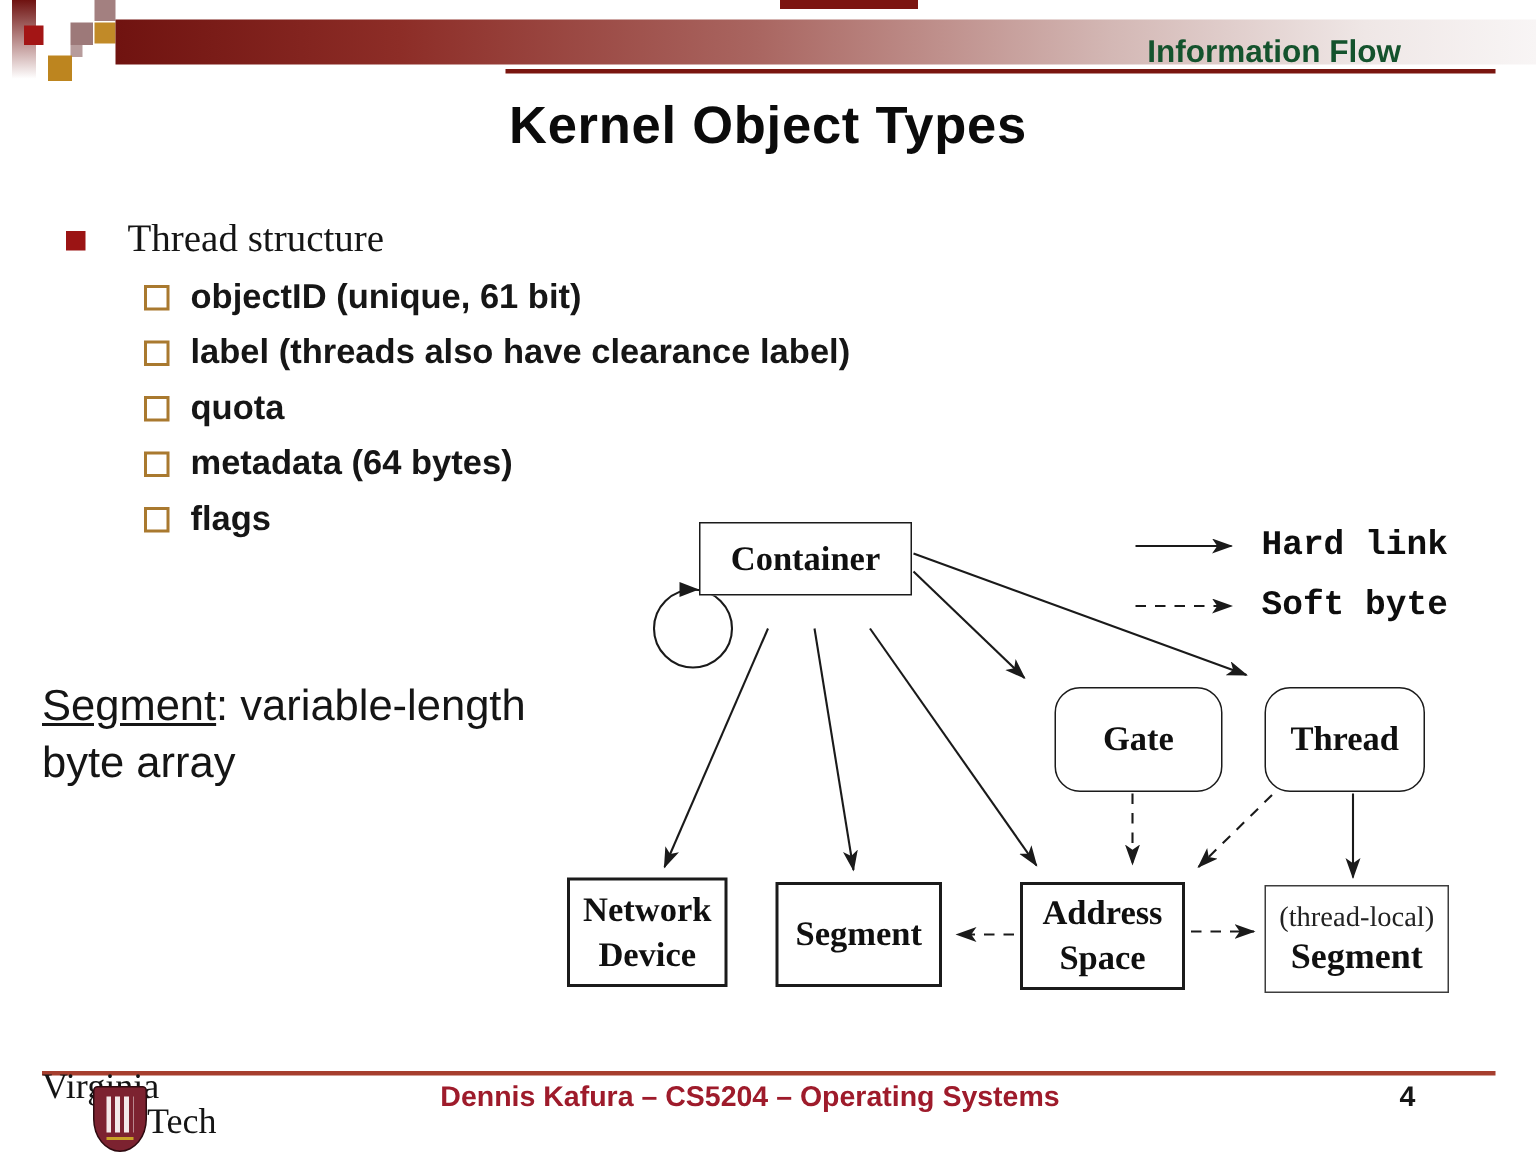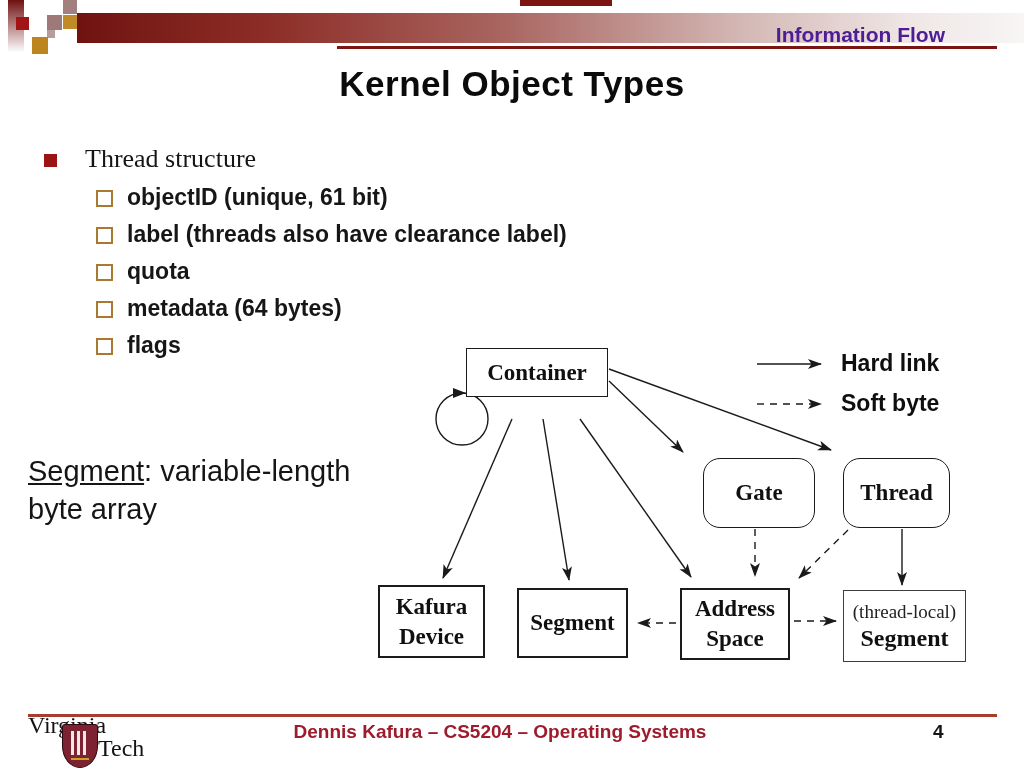--- a/index.html
+++ b/index.html
@@ -8,21 +8,21 @@
   .abs{position:absolute;}
 
   
   .deco-strip{left:8px;top:0;width:16px;height:57px;
     background:linear-gradient(#6f1210,#ffffff 92%);}
   .sq{position:absolute;}
   .banner-bar{left:77px;top:13px;width:947px;height:30px;
     background:linear-gradient(90deg,#701310 0%,#8d2d27 20%,#a96560 45%,#d3b7b4 70%,#efe7e6 88%,#f8f5f5 100%);}
   .banner-underline{left:337px;top:46px;width:660px;height:3px;background:#7a150f;}
   .top-dash{left:520px;top:0;width:92px;height:6px;background:#7c1511;}
-  .banner-label{top:23px;right:79px;font-size:21px;font-weight:700;color:#4c1d95;}
+  .banner-label{top:23px;right:90px;font-size:21px;font-weight:700;color:#14532d;}
 
   
   .slide-title{left:0;right:0;top:64px;text-align:center;
     font-size:35px;font-weight:700;letter-spacing:.5px;color:#0b0b0b;}
 
   
   .b1-square{left:44px;top:154px;width:13px;height:13px;background:#9b1414;}
   .b1-text{left:85px;top:144px;font-family:"Liberation Serif",serif;font-size:26px;color:#151515;}
   .b2-square{width:13px;height:13px;border:2px solid #a9792f;background:#fff;left:96px;}
   .b2-text{left:127px;font-size:23px;font-weight:700;color:#161616;}
@@ -40,21 +40,21 @@
   .rounded{border-radius:17px;border-width:1.5px;}
   .node-container{left:466px;top:348px;width:142px;height:49px;border-width:1.5px;}
   .node-gate{left:703px;top:458px;width:112px;height:70px;}
   .node-thread{left:843px;top:458px;width:107px;height:70px;}
   .node-network{left:378px;top:585px;width:107px;height:73px;}
   .node-segment{left:517px;top:588px;width:111px;height:70px;}
   .node-address{left:680px;top:588px;width:110px;height:72px;}
   .node-tlseg{left:843px;top:590px;width:123px;height:72px;border:1px solid #3d3d3d;}
   .node-tlseg .sub{font-weight:400;font-size:19px;line-height:24px;color:#222;}
   .node-tlseg .main{font-size:24px;line-height:28px;}
-  .legend-label{font-family:Liberation Sans, sans-serif;font-weight:700;font-size:23px;color:#0e0e0e;z-index:2;}
+  .legend-label{font-family:Liberation Mono, monospace;font-weight:700;font-size:23px;color:#0e0e0e;z-index:2;}
   .legend-hard{left:841px;top:350px;}
   .legend-soft{left:841px;top:390px;}
 
   
   .footer-line{left:28px;top:714px;width:969px;height:3px;background:#a63e2e;}
   .footer-course{left:0;width:1000px;top:721px;text-align:center;
     font-size:19px;font-weight:700;color:#9e1b2b;}
   .footer-page{left:933px;top:721px;font-size:19px;font-weight:700;color:#161616;}
   .logo{left:24px;top:706px;width:150px;height:62px;}
   .logo .v{position:absolute;left:4px;top:6px;font-family:"Liberation Serif",serif;
@@ -137,21 +137,21 @@
 <div class="abs node node-container">
   <span>Container</span>
 </div>
 <div class="abs node rounded node-gate">
   <span>Gate</span>
 </div>
 <div class="abs node rounded node-thread">
   <span>Thread</span>
 </div>
 <div class="abs node node-network">
-  <span>Kafura Device</span>
+  <span>Network Device</span>
 </div>
 <div class="abs node node-segment">
   <span>Segment</span>
 </div>
 <div class="abs node node-address">
   <span>Address Space</span>
 </div>
 <div class="abs node node-tlseg">
   <span class="sub">(thread-local)</span>
   <span class="main">Segment</span>

